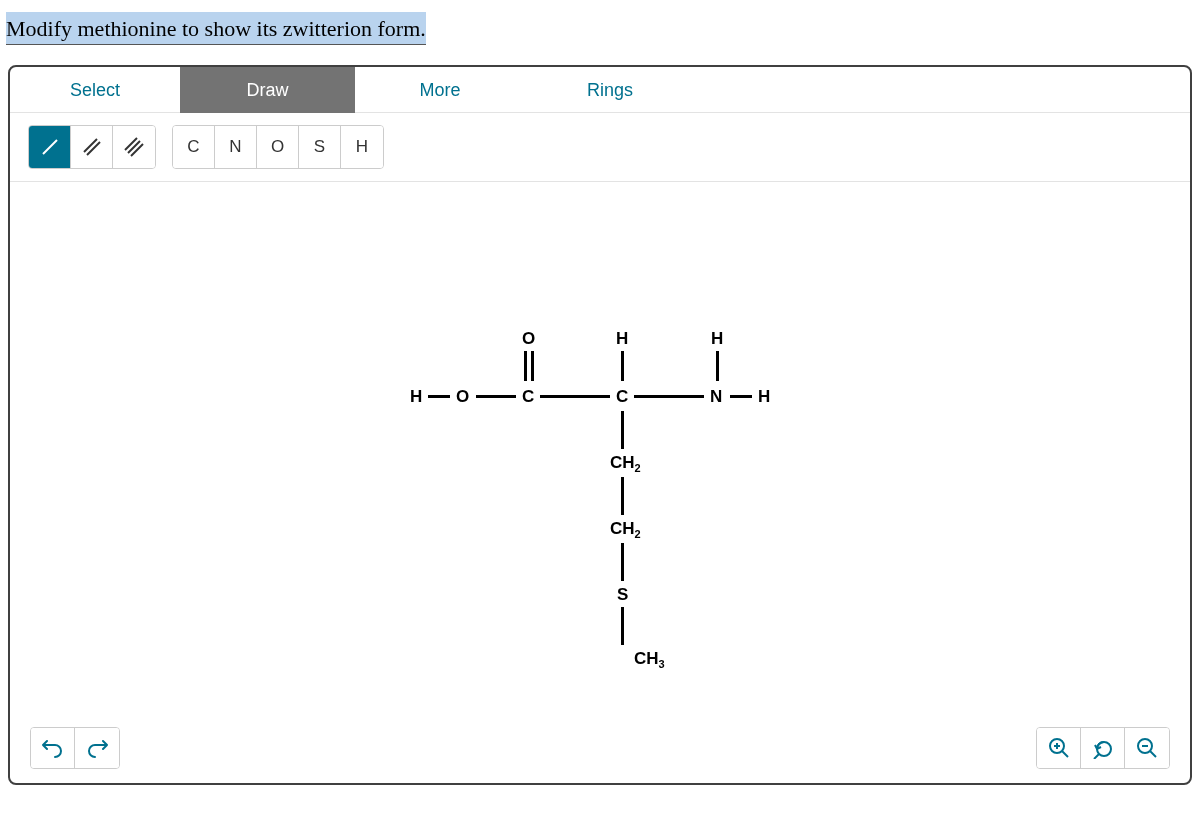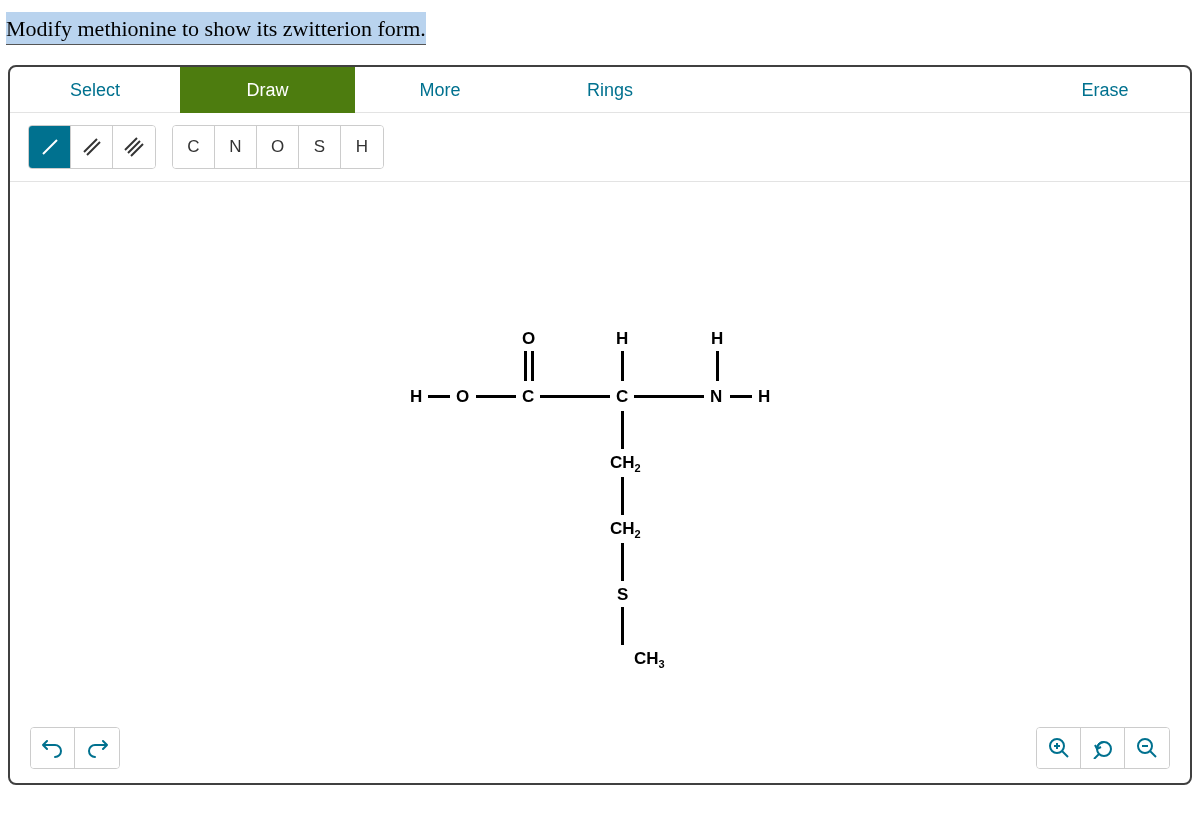--- a/index.html
+++ b/index.html
@@ -40,21 +40,21 @@
     align-items: center;
     justify-content: center;
     font-size: 18px;
     color: #00718f;
     cursor: pointer;
     padding: 0 20px;
   }
   .tab.select { width: 170px; }
   .tab.draw {
     width: 175px;
-    background: #4d7c0f;
+    background: #737373;
     color: #fff;
   }
   .tab.rings { width: 170px; }
   .tab.more { width: 170px; }
   .tab-spacer { flex: 1; }
   .tab.erase { width: 170px; }
   .sub-toolbar {
     display: flex;
     padding: 12px 18px;
     gap: 16px;
@@ -140,21 +140,20 @@
 </div>
 
 <div class="editor-frame">
 
   <div class="top-tabs">
     <div class="tab select">Select</div>
     <div class="tab draw">Draw</div>
     <div class="tab more">More</div>
     <div class="tab rings">Rings</div>
     <div class="tab-spacer"></div>
-    <div class="tab erase">Erase</div>
   </div>
 
   <div class="sub-toolbar">
     <div class="btn-group">
       <div class="tool-btn active">
         <svg width="22" height="22">
             <line x1="4" y1="18" x2="18" y2="4" stroke="#fff" stroke-width="2"></line>
           </svg>
       </div>
       <div class="tool-btn">

